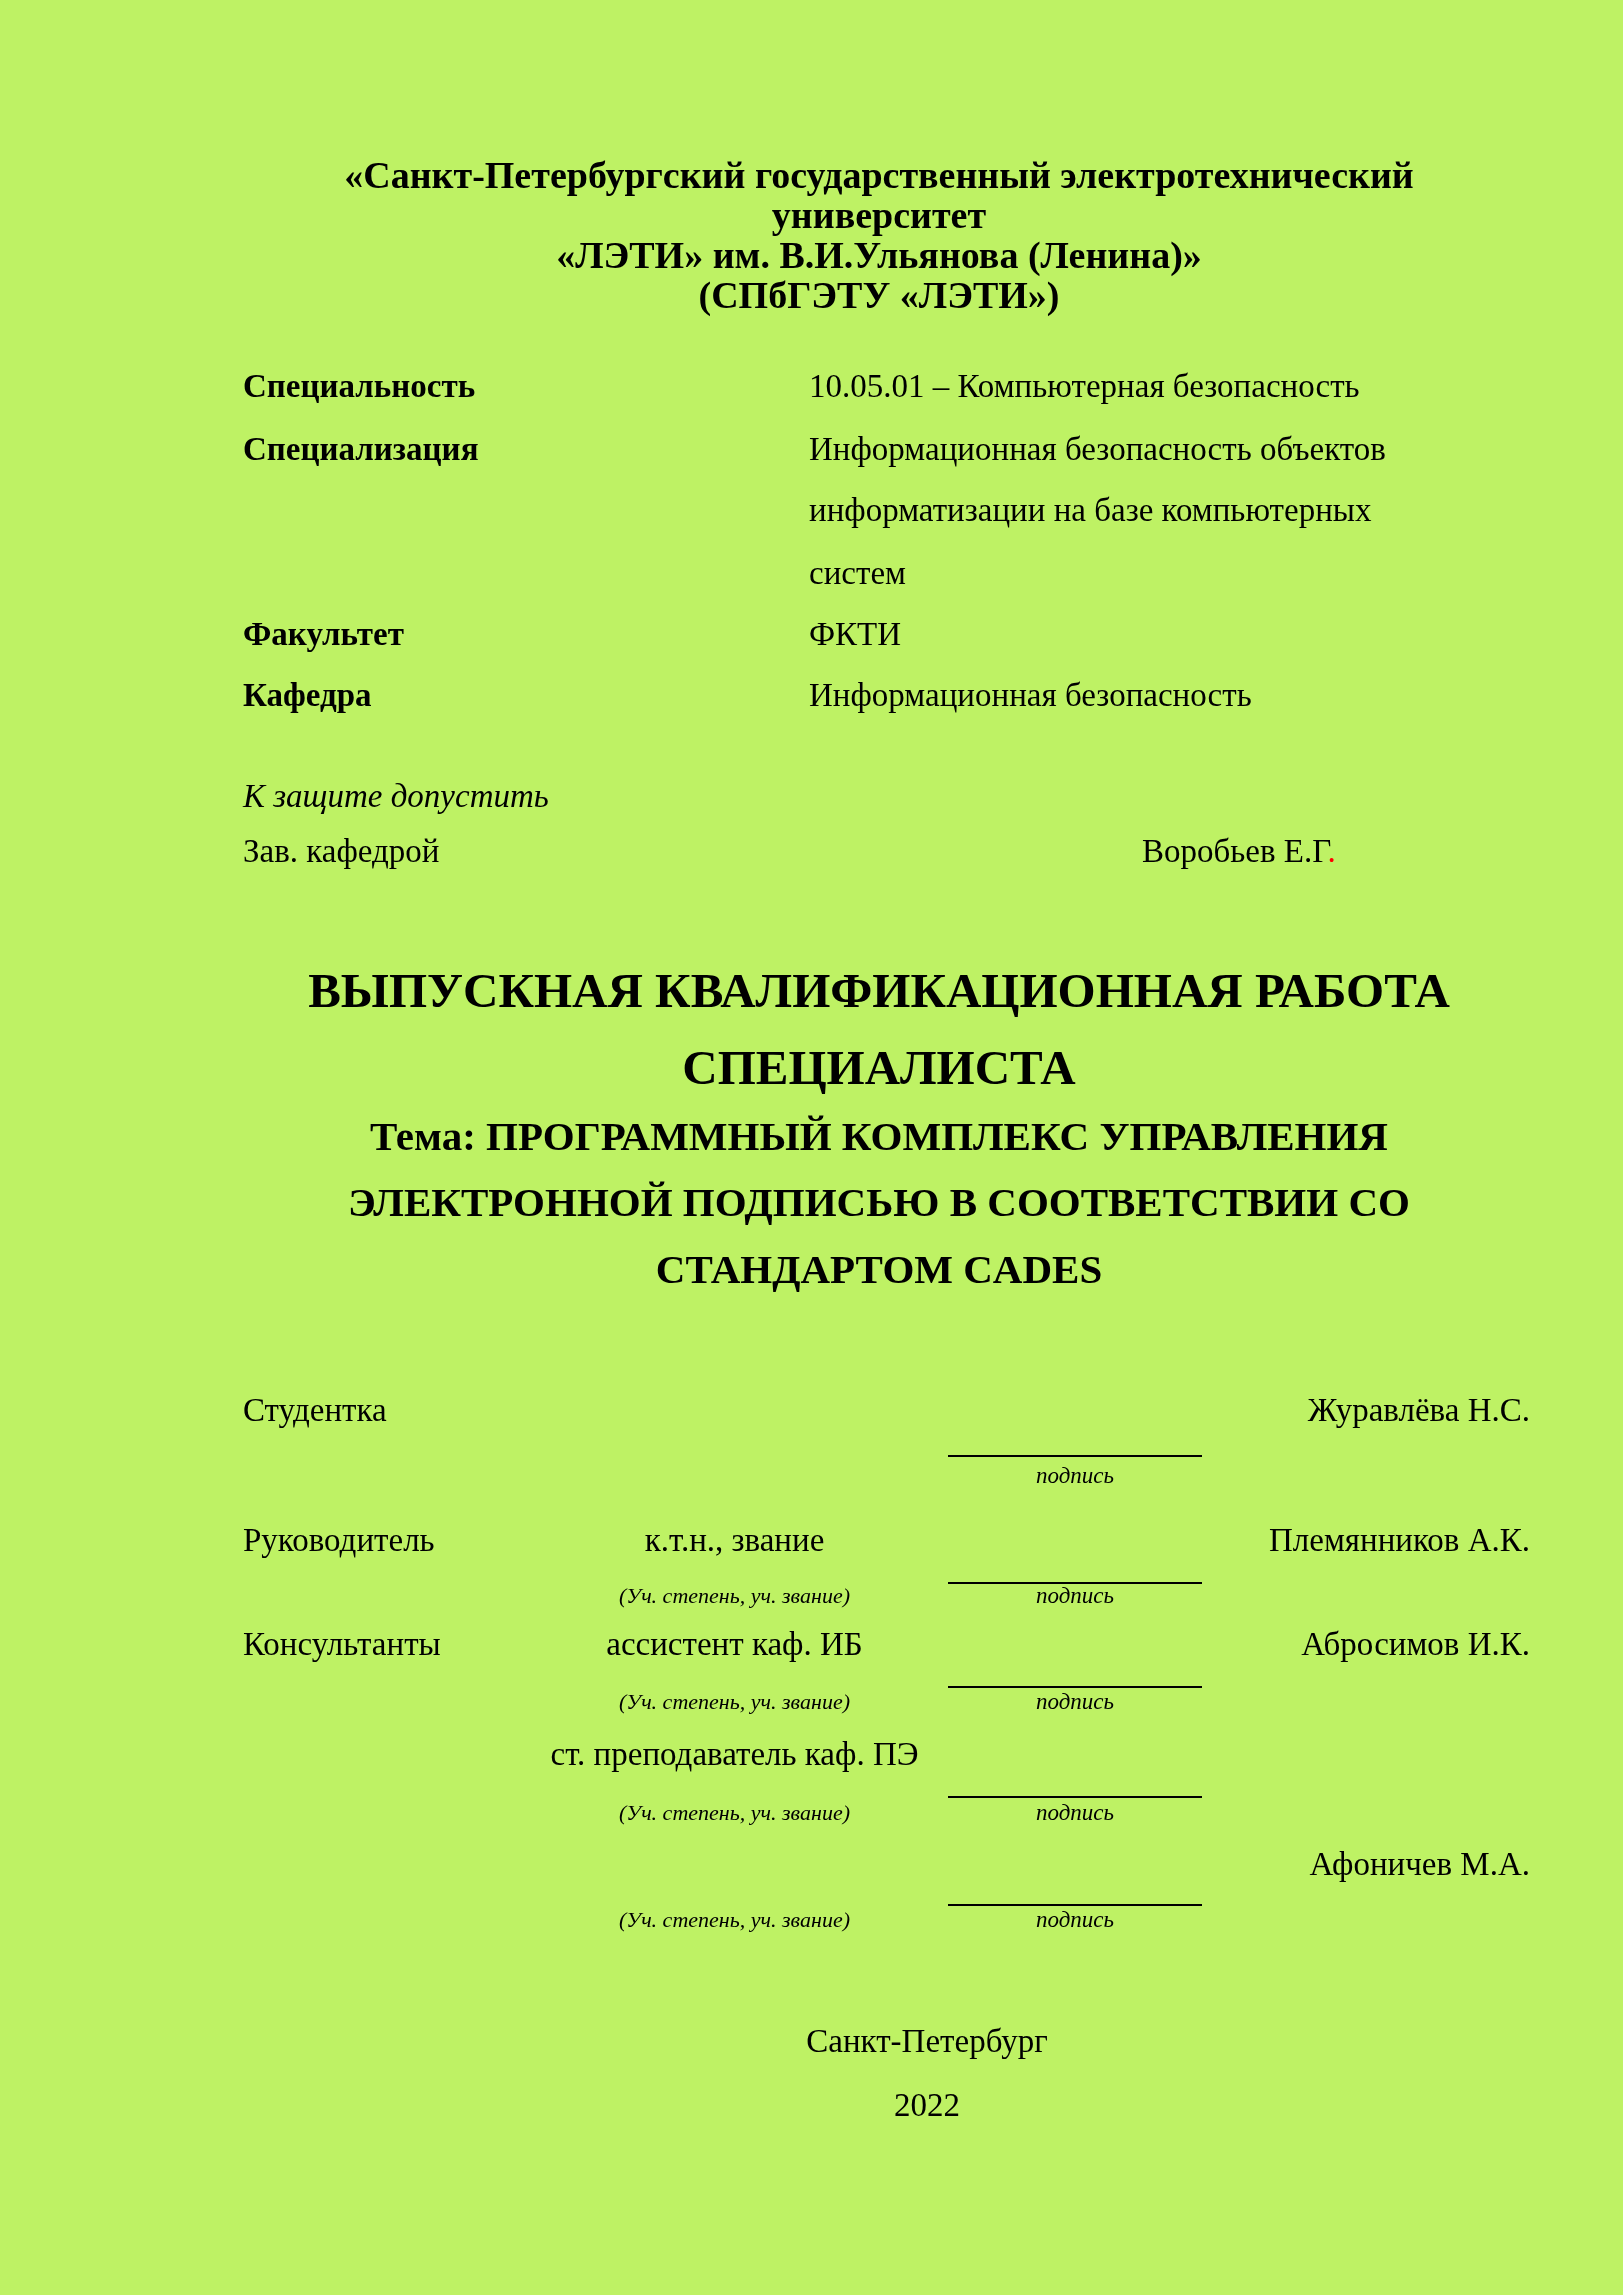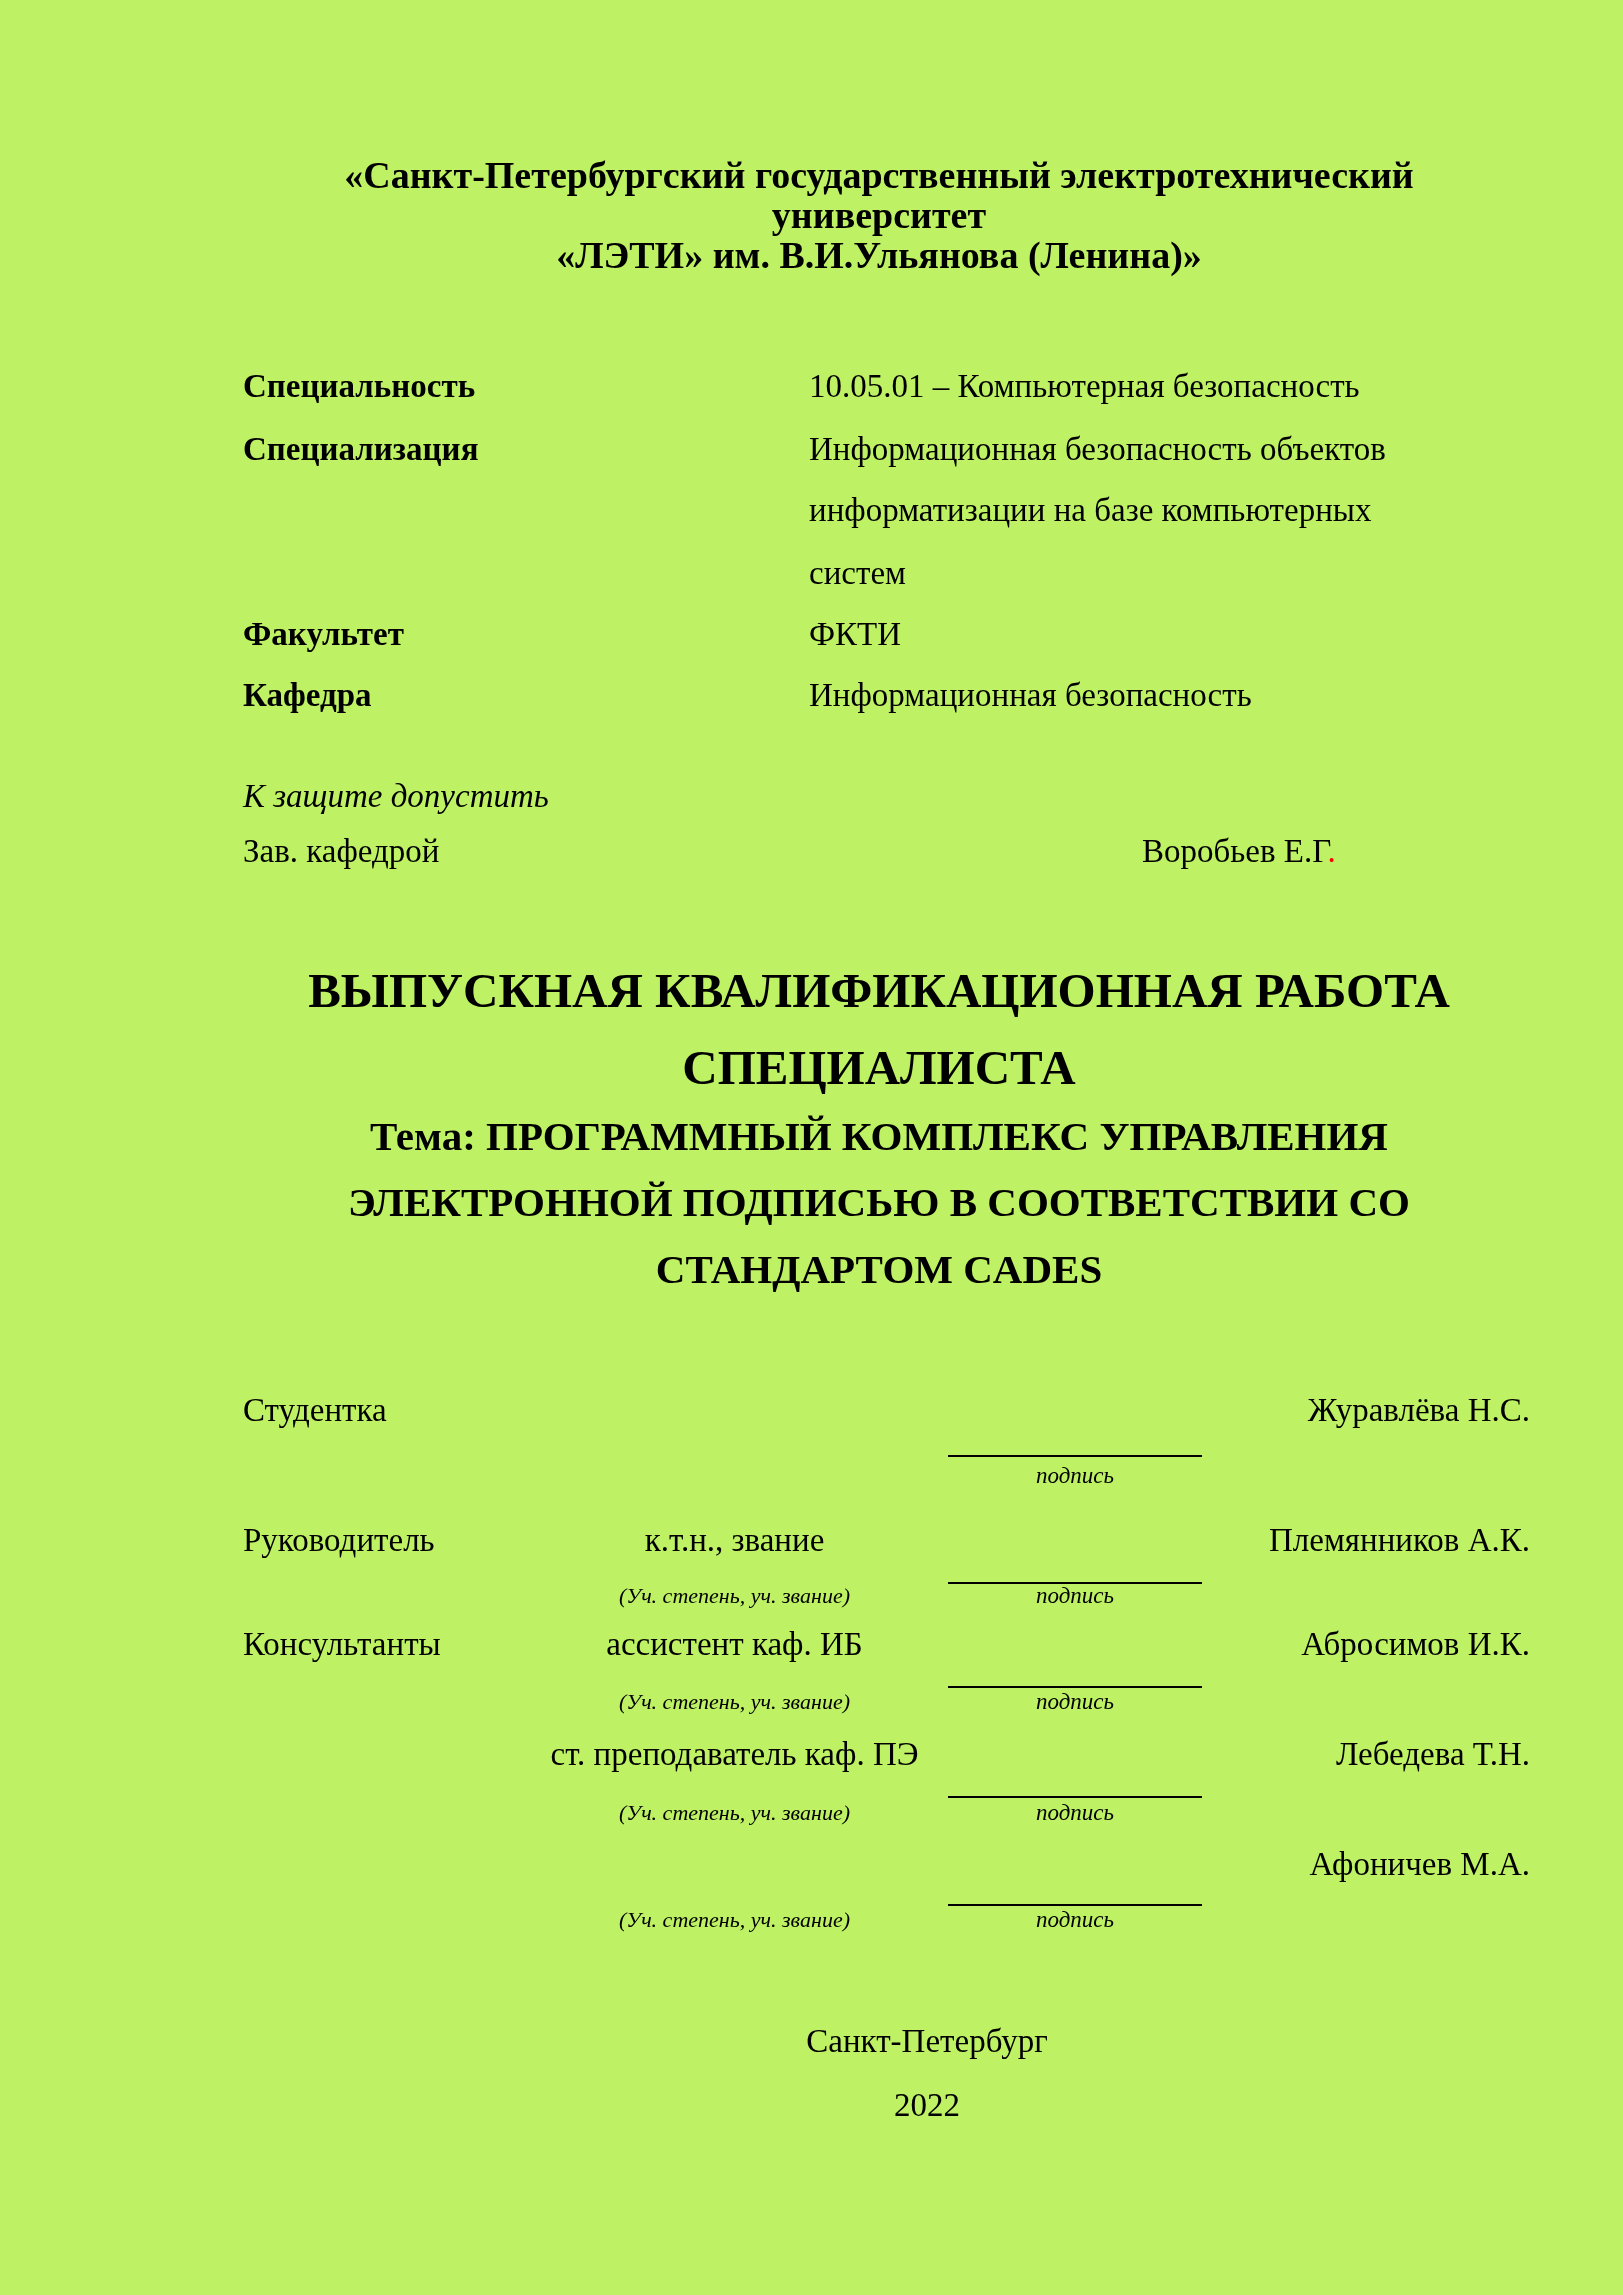--- a/index.html
+++ b/index.html
@@ -49,20 +49,21 @@
   .fcity{top:2021px;} .fyear{top:2085px;}
 </style>
 </head>
 <body>
 
 <div class="page">
 
   <div class="abs header-block">
     <div>«Санкт-Петербургский государственный электротехнический университет</div>
     <div>«ЛЭТИ» им. В.И.Ульянова (Ленина)»</div>
+    <div>(СПбГЭТУ «ЛЭТИ»)</div>
   </div>
 
   <div class="abs body-txt lbl col-label r1">Специальность</div>
   <div class="abs body-txt col-value r1">10.05.01 – Компьютерная безопасность</div>
 
   <div class="abs body-txt lbl col-label r2">Специализация</div>
   <div class="abs body-txt col-value r2">Информационная безопасность объектов</div>
   <div class="abs body-txt col-value r2b">информатизации на базе компьютерных</div>
   <div class="abs body-txt col-value r2c">систем</div>
 
@@ -95,21 +96,20 @@
   <div class="abs hint hint-sign h2">подпись</div>
 
   <div class="abs body-txt sig-role srow3">Консультанты</div>
   <div class="abs body-txt sig-degree srow3">ассистент каф. ИБ</div>
   <div class="abs body-txt sig-name srow3">Абросимов И.К.</div>
   <div class="abs sig-line sl3"></div>
   <div class="abs hint hint-degree h3">(Уч. степень, уч. звание)</div>
   <div class="abs hint hint-sign h3">подпись</div>
 
   <div class="abs body-txt sig-degree srow4">ст. преподаватель каф. ПЭ</div>
-  <div class="abs body-txt sig-name srow4">Лебедева Т.Н.</div>
   <div class="abs sig-line sl4"></div>
   <div class="abs hint hint-degree h4">(Уч. степень, уч. звание)</div>
   <div class="abs hint hint-sign h4">подпись</div>
 
   <div class="abs body-txt sig-name srow5">Афоничев М.А.</div>
   <div class="abs sig-line sl5"></div>
   <div class="abs hint hint-degree h5">(Уч. степень, уч. звание)</div>
   <div class="abs hint hint-sign h5">подпись</div>
 
   <div class="abs footer-line fcity">Санкт-Петербург</div>

